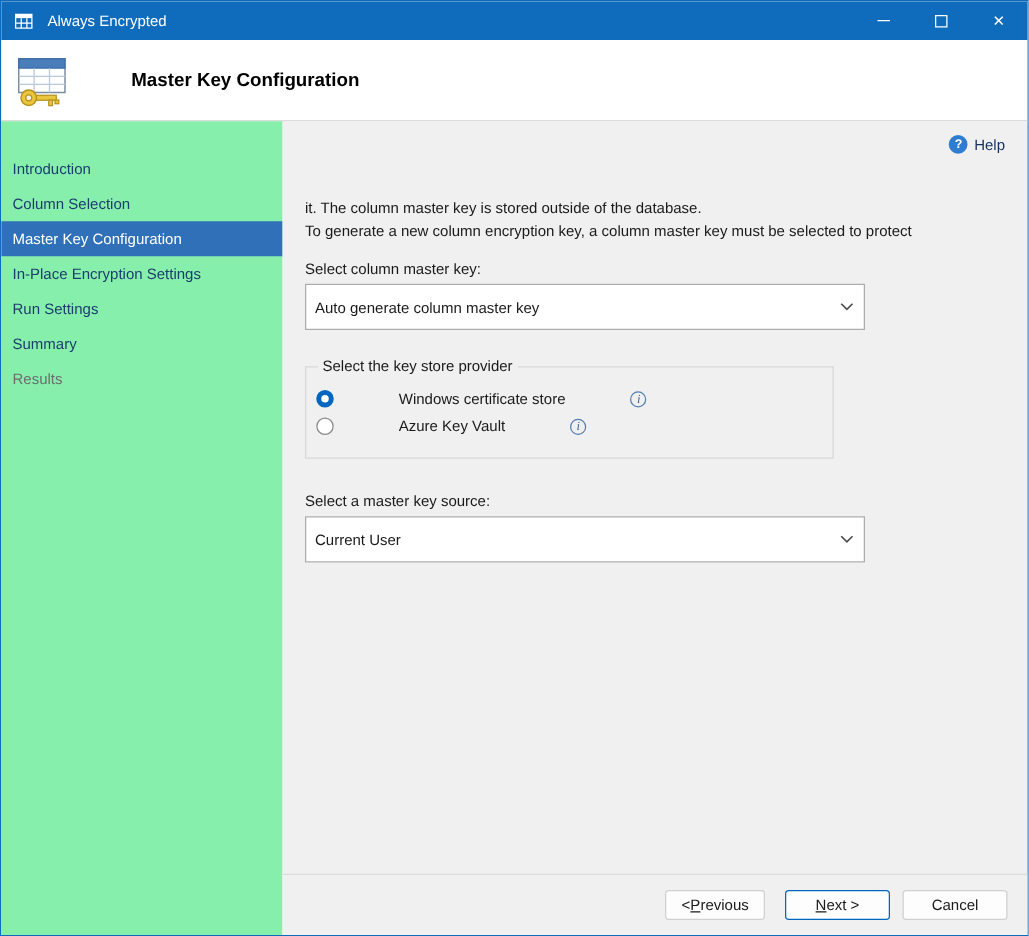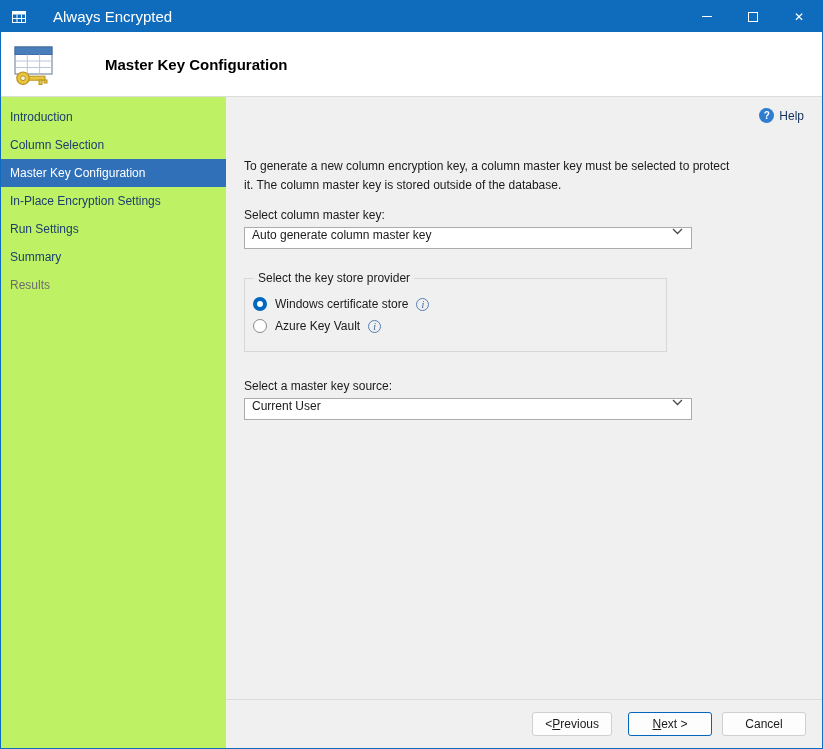--- a/index.html
+++ b/index.html
@@ -4,57 +4,57 @@
 <style>
   * { margin:0; padding:0; box-sizing:border-box; }
   html,body { width:823px; height:749px; }
   body { font-family:"Liberation Sans", sans-serif; font-size:12px; color:#1a1a1a; }
 
   .window { width:823px; height:749px; border:1px solid #0f6cbd; display:flex; flex-direction:column; background:#f0f0f0; overflow:hidden; }
 
   
   .titlebar { flex:0 0 31px; background:#0f6cbd; display:flex; align-items:center; color:#fff; }
   .titlebar .app-icon { margin-left:10px; display:flex; }
-  .titlebar .title { margin-left:26px; font-size:15px; }
+  .titlebar .title { margin-left:11px; font-size:12px; }
   .win-controls { margin-left:auto; display:flex; height:100%; }
   .win-btn { width:46px; height:100%; display:flex; align-items:center; justify-content:center; cursor:default; }
   .min-glyph { width:10px; height:1px; background:#fff; }
   .max-glyph { width:10px; height:10px; border:1px solid #fff; }
   .close-glyph { color:#fff; font-size:12px; line-height:1; }
 
   
   .header { flex:0 0 65px; background:#fff; display:flex; align-items:center; border-bottom:1px solid #dcdcdc; }
   .header .hicon { margin-left:9px; display:flex; }
   .header .htitle { margin-left:47px; font-size:15px; font-weight:bold; color:#000; }
 
   
   .body { flex:1; display:flex; min-height:0; }
-  .sidebar { flex:0 0 225px; background:#bef264; padding-top:6px; }
+  .sidebar { flex:0 0 225px; background:#86efac; padding-top:24px; }
   .nav-item { height:28px; line-height:28px; padding-left:9px; font-size:12px; color:#1c3e6e; white-space:nowrap; }
   .nav-item.selected { background:#2f70b8; color:#fff; }
   .nav-item.disabled { color:#6d6d6d; }
 
   .main { flex:1; position:relative; background:#f0f0f0; }
 
   .help { position:absolute; top:11px; right:18px; display:flex; align-items:center; gap:5px; cursor:default; }
   .help-icon { width:15px; height:15px; border-radius:50%; background:#2f7dd1; color:#fff; font-weight:bold; font-size:10px; display:flex; align-items:center; justify-content:center; }
   .help-label { color:#14325e; }
 
   .content { padding:60px 0 0 18px; }
   .intro { line-height:1.55; width:530px; color:#1a1a1a; }
 
   .field-label { margin-top:14px; }
 
-  .dropdown { margin-top:5px; width:448px; height:22px; background:#fff; border:1px solid #acacac; display:flex; align-items:flex-start; padding-left:7px; cursor:default; }
+  .dropdown { margin-top:5px; width:448px; height:37px; background:#fff; border:1px solid #acacac; display:flex; align-items:center; padding-left:7px; cursor:default; }
   .dropdown .chev { margin-left:auto; margin-right:8px; display:flex; }
 
   fieldset.groupbox { margin-top:22px; width:423px; border:1px solid #d7d7d7; padding:4px 0 18px 8px; }
   fieldset.groupbox legend { padding:0 4px; margin-left:1px; color:#1a1a1a; }
 
-  .radio-row { display:flex; align-items:flex-end; margin-top:8px; }
+  .radio-row { display:flex; align-items:flex-end; margin-top:8px;gap:44px; }
   .radio-row.second { margin-top:8px; }
   .radio { width:14px; height:14px; border-radius:50%; background:#fff; flex:0 0 14px; }
   .radio.checked { border:4px solid #0067c0; }
   .radio.unchecked { border:1px solid #8a8a8a; }
   .radio-label { margin-left:8px; }
   .info-icon { width:13px; height:13px; border-radius:50%; border:1px solid #537fb4; color:#3c6398; font-family:"Liberation Serif", serif; font-style:italic; font-size:10px; line-height:1; display:flex; align-items:center; justify-content:center; margin-left:8px; }
 
   .source-label { margin-top:27px; }
 
   
@@ -126,22 +126,22 @@
 
     <div class="main">
 
       <div class="help">
         <span class="help-icon">?</span>
         <span class="help-label">Help</span>
       </div>
 
       <div class="content">
         <div class="intro">
+          <div>it.  The column master key is stored outside of the database.</div>
           <div>To generate a new column encryption key, a column master key must be selected to protect</div>
-          <div>it.  The column master key is stored outside of the database.</div>
         </div>
 
         <div class="field-label">Select column master key:</div>
         <div class="dropdown">
           <span>Auto generate column master key</span>
           <span class="chev">
             <svg width="11" height="7" viewBox="0 0 11 7">
                 <polyline points="1,1 5.5,5.5 10,1" fill="none" stroke="#4a4a4a" stroke-width="1.3"></polyline>
               </svg>
           </span>

